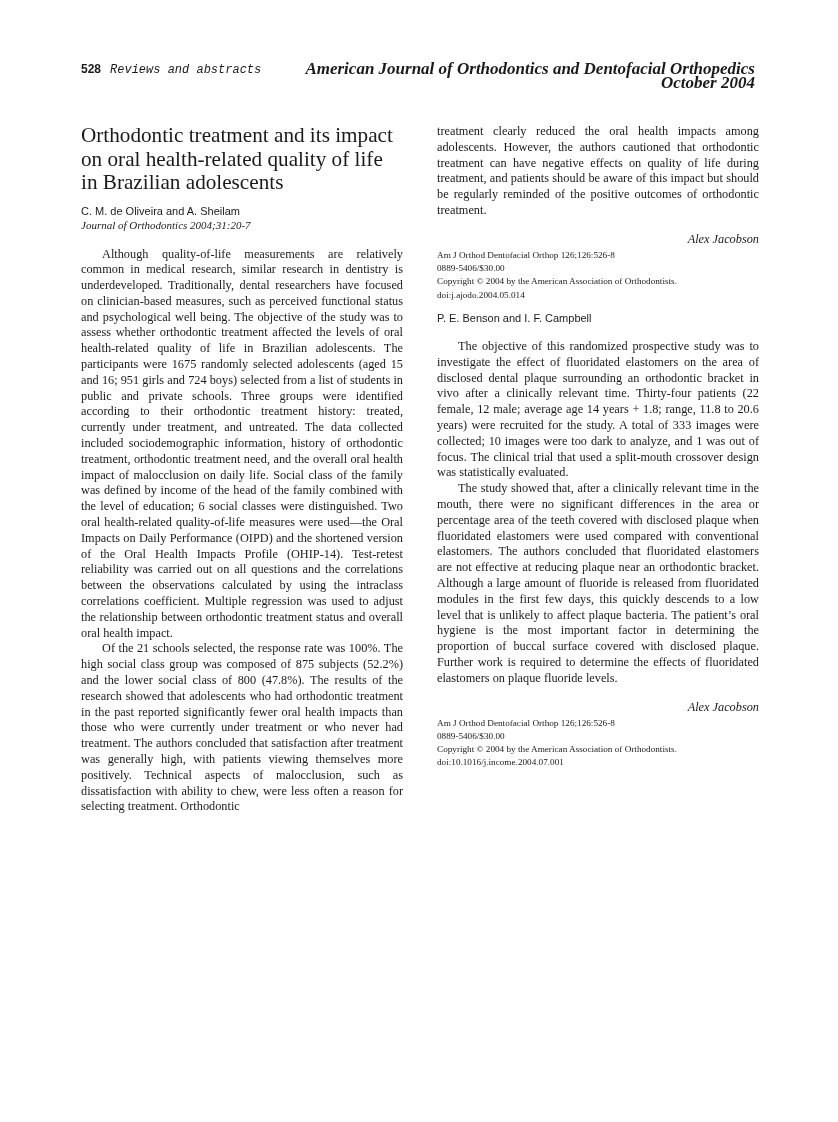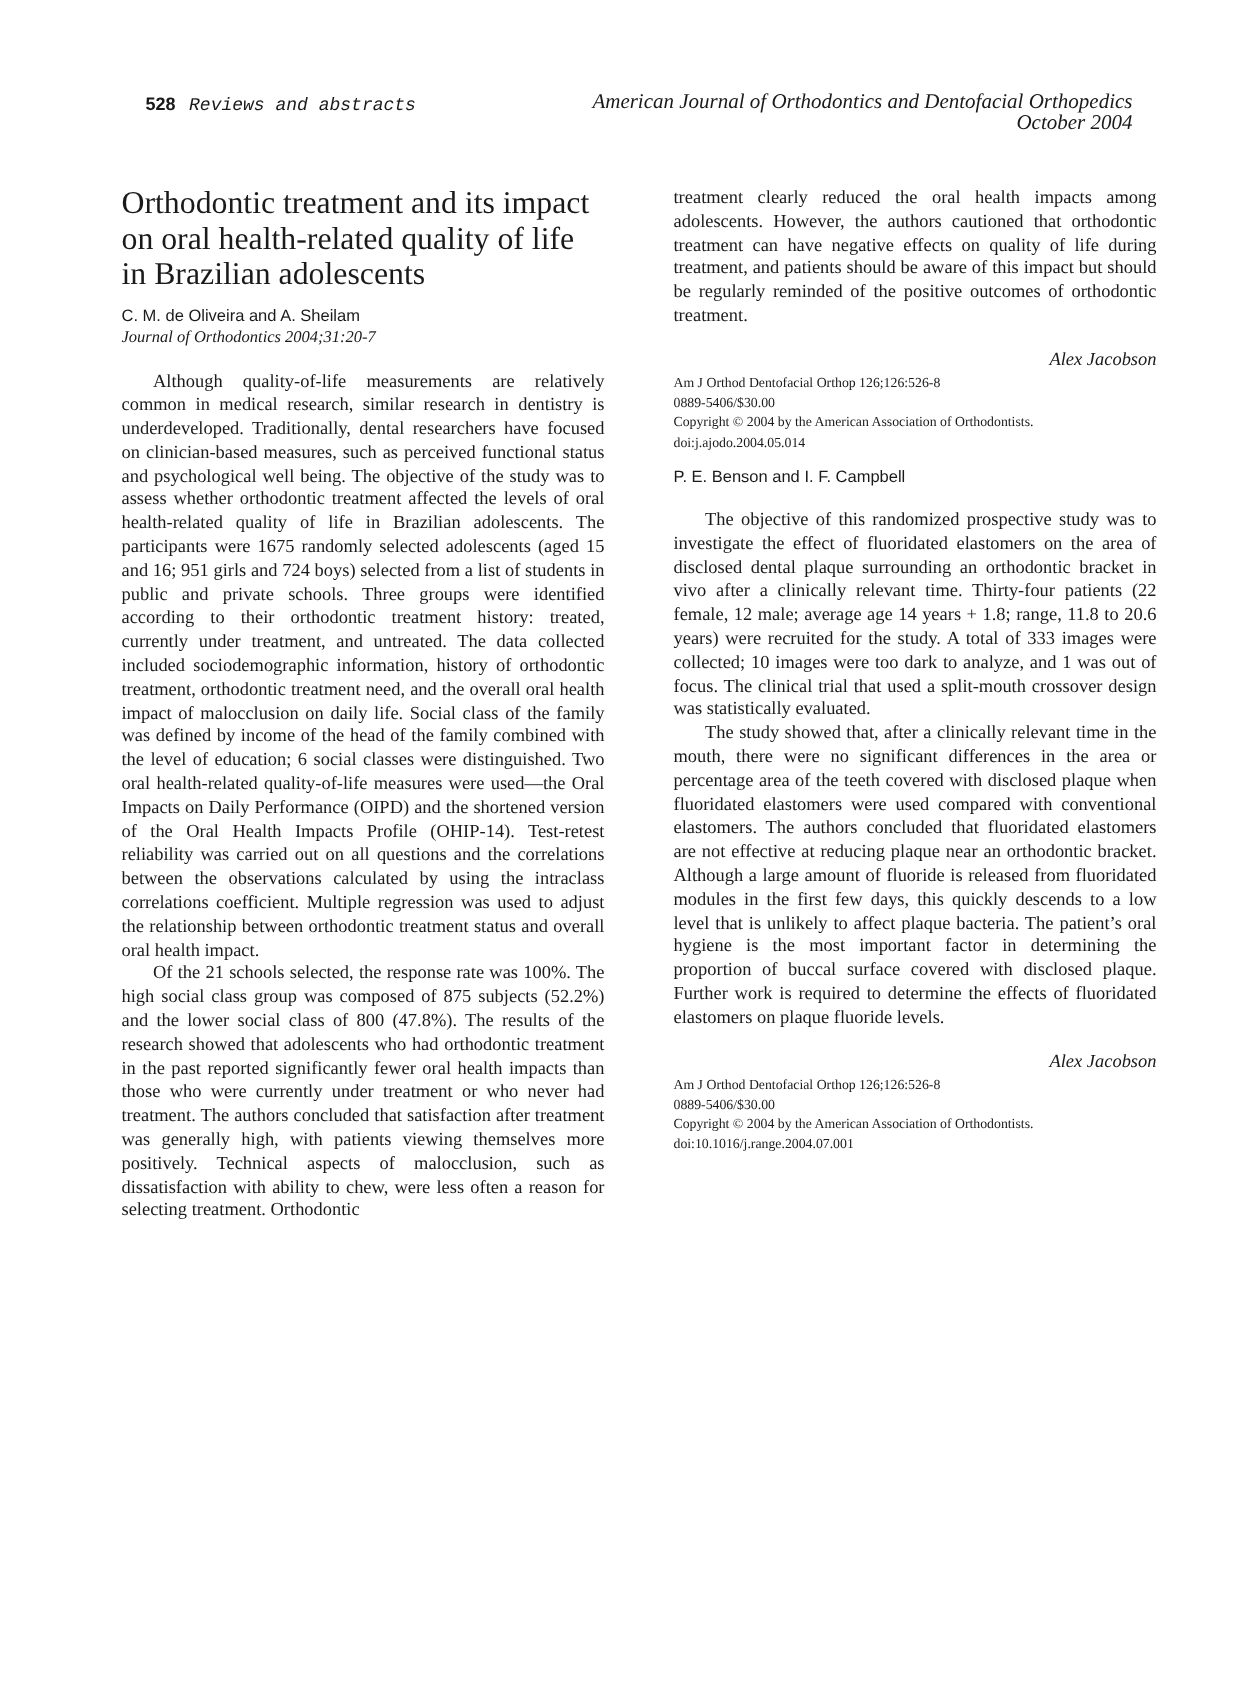--- a/index.html
+++ b/index.html
@@ -5,29 +5,29 @@
     html, body { margin: 0; padding: 0; background: #ffffff; }
     body {
       width: 838px; height: 1122px; position: relative; overflow: hidden;
       font-family: "Liberation Serif", "DejaVu Serif", serif;
       color: #1a1a1a;
     }
     .header-left {
       position: absolute; left: 81px; top: 62px;
       font-size: 12px; line-height: 14px; white-space: nowrap;
     }
-    .page-num { font-family: "Liberation Sans", sans-serif; font-weight: bold; font-size: 12px; margin-right: 6px; margin-left: 16px; }
+    .page-num { font-family: "Liberation Sans", sans-serif; font-weight: bold; font-size: 12px; margin-right: 6px; }
     .section { font-style: italic; font-family: Liberation Mono, monospace; }
     .header-right {
       position: absolute; right: 83px; top: 62px; text-align: right;
-      font-size: 14px; line-height: 14px; font-style: italic;
+      font-size: 17px; line-height: 14px; font-style: italic; font-weight: bold;
     }
     .col { position: absolute; width: 322px; }
     .col-left { left: 81px; top: 124px; }
-    .col-right { left: 449px; top: 124px; }
+    .col-right { left: 437px; top: 124px; }
 
     .title {
       font-family: "Liberation Serif", serif;
       font-size: 21.2px; line-height: 23.5px; margin: 0; font-weight: normal;
       color: #1a1a1a;
     }
     .authors {
       font-family: "Liberation Sans", sans-serif; font-size: 11px; line-height: 14px;
       margin-top: 9px; color: #1a1a1a;
     }
@@ -80,15 +80,15 @@
   <div class="authors">P. E. Benson and I. F. Campbell</div>
   <div class="body-block body-2">
     <p class="para">The objective of this randomized prospective study was to investigate the effect of fluoridated elastomers on the area of disclosed dental plaque surrounding an orthodontic bracket in vivo after a clinically relevant time. Thirty-four patients (22 female, 12 male; average age 14 years + 1.8; range, 11.8 to 20.6 years) were recruited for the study. A total of 333 images were collected; 10 images were too dark to analyze, and 1 was out of focus. The clinical trial that used a split-mouth crossover design was statistically evaluated.</p>
     <p class="para">The study showed that, after a clinically relevant time in the mouth, there were no significant differences in the area or percentage area of the teeth covered with disclosed plaque when fluoridated elastomers were used compared with con­ventional elastomers. The authors concluded that fluoridated elastomers are not effective at reducing plaque near an orthodontic bracket. Although a large amount of fluoride is released from fluoridated modules in the first few days, this quickly descends to a low level that is unlikely to affect plaque bacteria. The patient’s oral hygiene is the most important factor in determining the proportion of buccal surface covered with disclosed plaque. Further work is required to determine the effects of fluoridated elastomers on plaque fluoride levels.</p>
   </div>
   <div class="signature">Alex Jacobson</div>
   <div class="citation">
     <div>Am J Orthod Dentofacial Orthop 126;126:526-8</div>
     <div>0889-5406/$30.00</div>
     <div>Copyright © 2004 by the American Association of Orthodontists.</div>
-    <div>doi:10.1016/j.range.2004.07.001</div>
+    <div>doi:10.1016/j.income.2004.07.001</div>
   </div>
 </div>
 
 </body></html>

